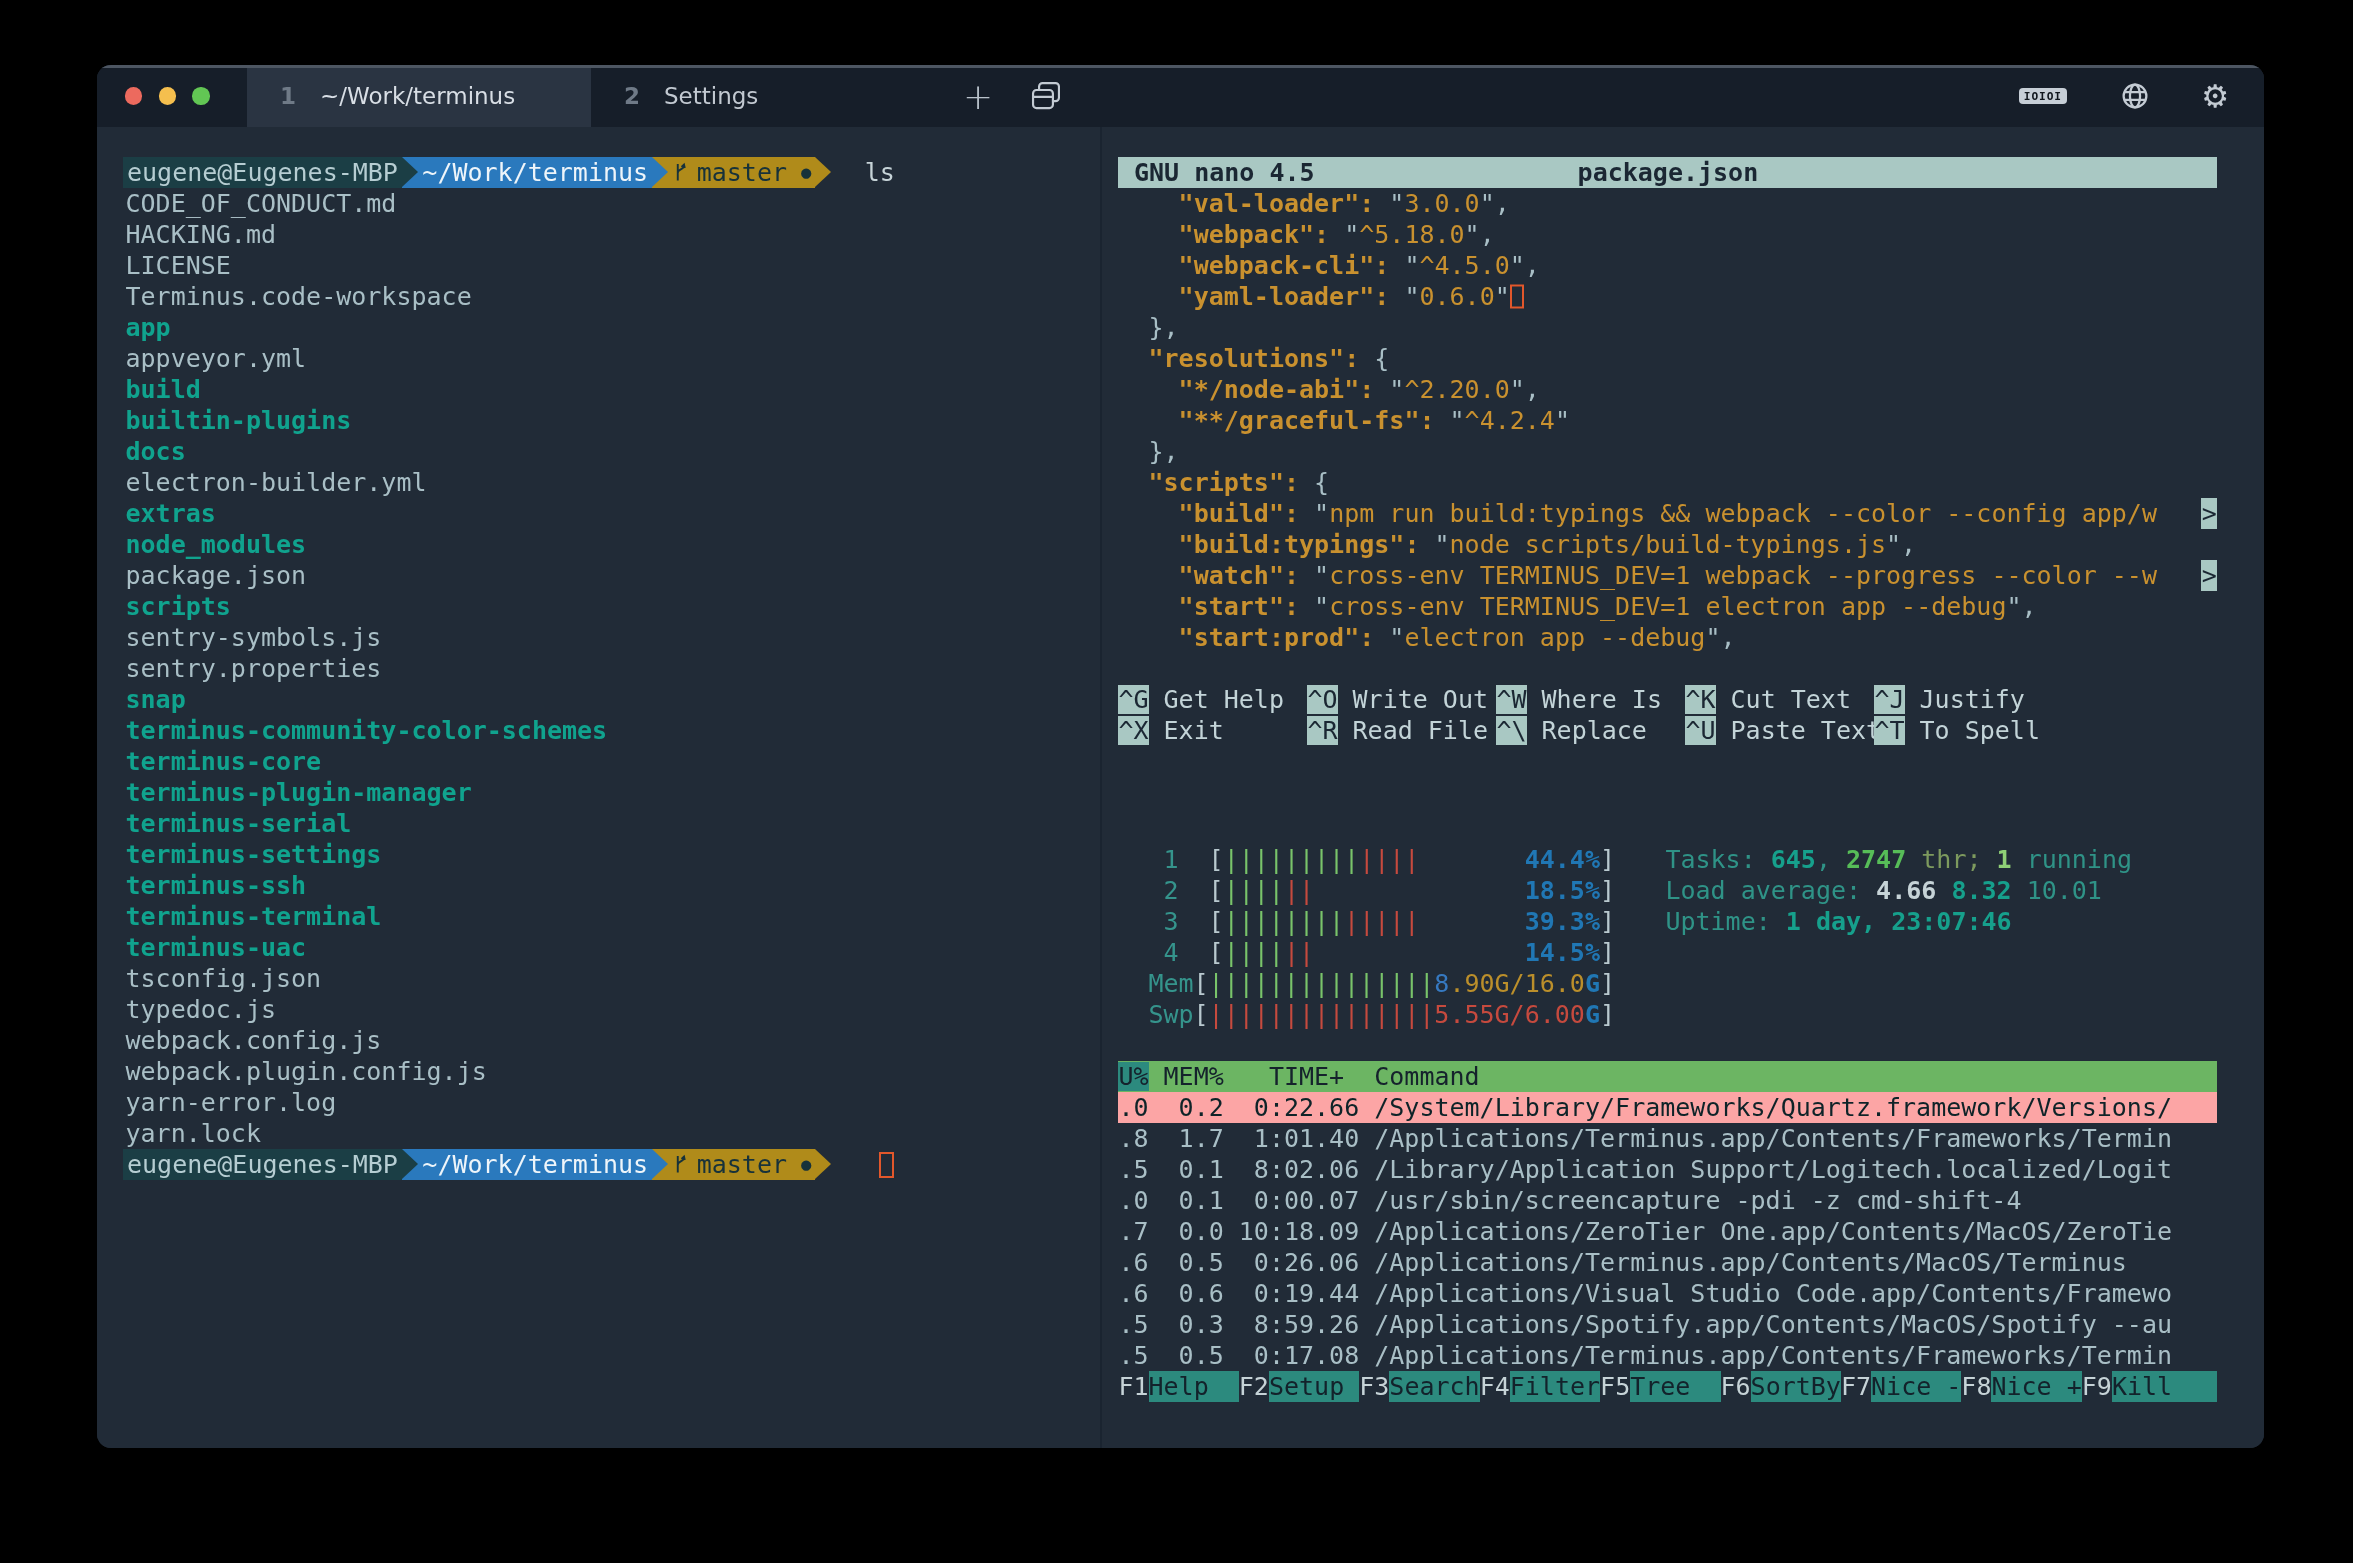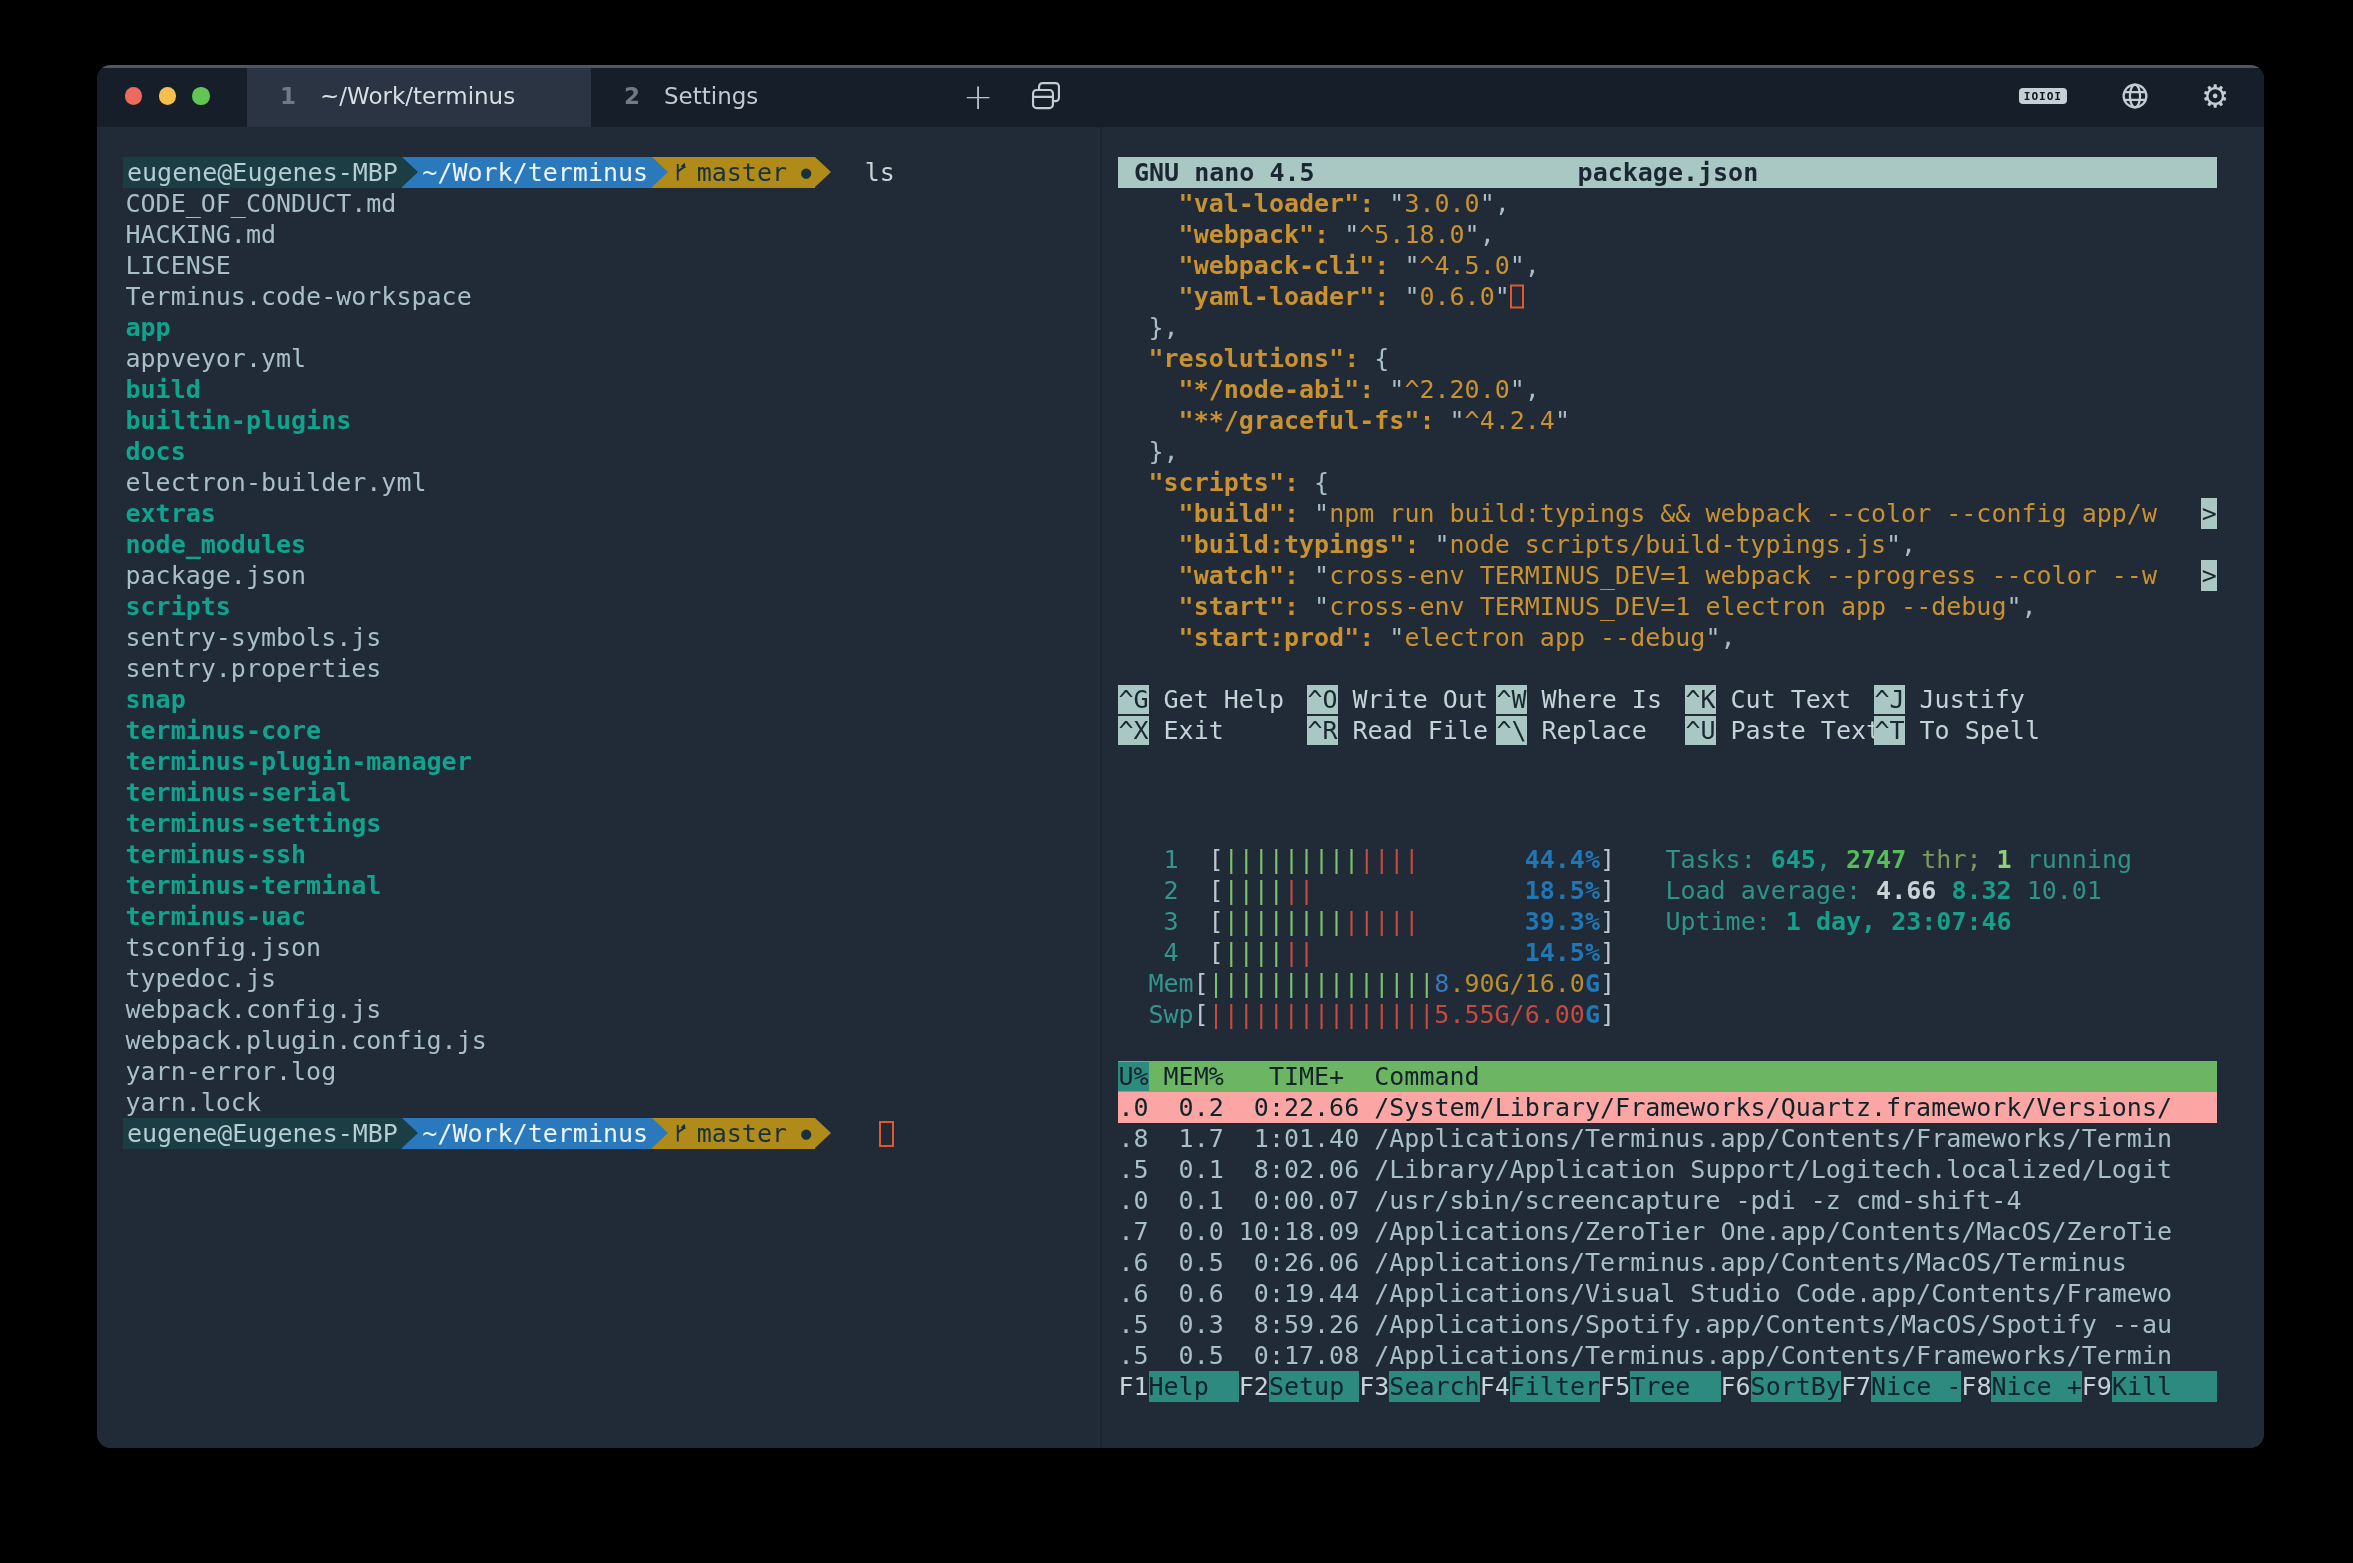--- a/index.html
+++ b/index.html
@@ -150,20 +150,21 @@
           <div class="term-line"><span class="dir">builtin-plugins</span></div>
           <div class="term-line"><span class="dir">docs</span></div>
           <div class="term-line"><span class="file">electron-builder.yml</span></div>
           <div class="term-line"><span class="dir">extras</span></div>
           <div class="term-line"><span class="dir">node_modules</span></div>
           <div class="term-line"><span class="file">package.json</span></div>
           <div class="term-line"><span class="dir">scripts</span></div>
           <div class="term-line"><span class="file">sentry-symbols.js</span></div>
           <div class="term-line"><span class="file">sentry.properties</span></div>
           <div class="term-line"><span class="dir">snap</span></div>
+          <div class="term-line"><span class="dir">terminus-community-color-schemes</span></div>
           <div class="term-line"><span class="dir">terminus-core</span></div>
           <div class="term-line"><span class="dir">terminus-plugin-manager</span></div>
           <div class="term-line"><span class="dir">terminus-serial</span></div>
           <div class="term-line"><span class="dir">terminus-settings</span></div>
           <div class="term-line"><span class="dir">terminus-ssh</span></div>
           <div class="term-line"><span class="dir">terminus-terminal</span></div>
           <div class="term-line"><span class="dir">terminus-uac</span></div>
           <div class="term-line"><span class="file">tsconfig.json</span></div>
           <div class="term-line"><span class="file">typedoc.js</span></div>
           <div class="term-line"><span class="file">webpack.config.js</span></div>

